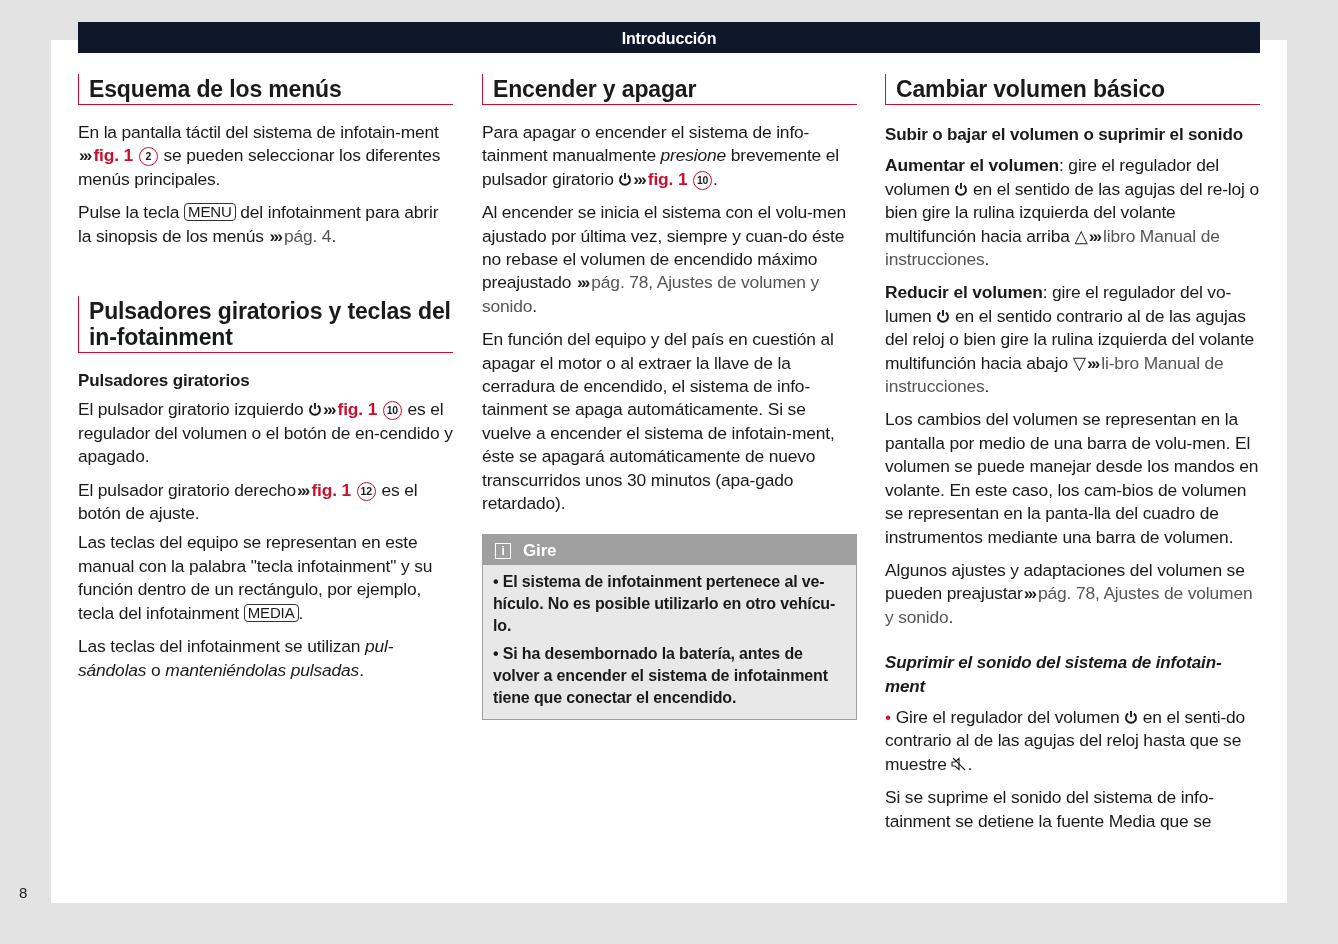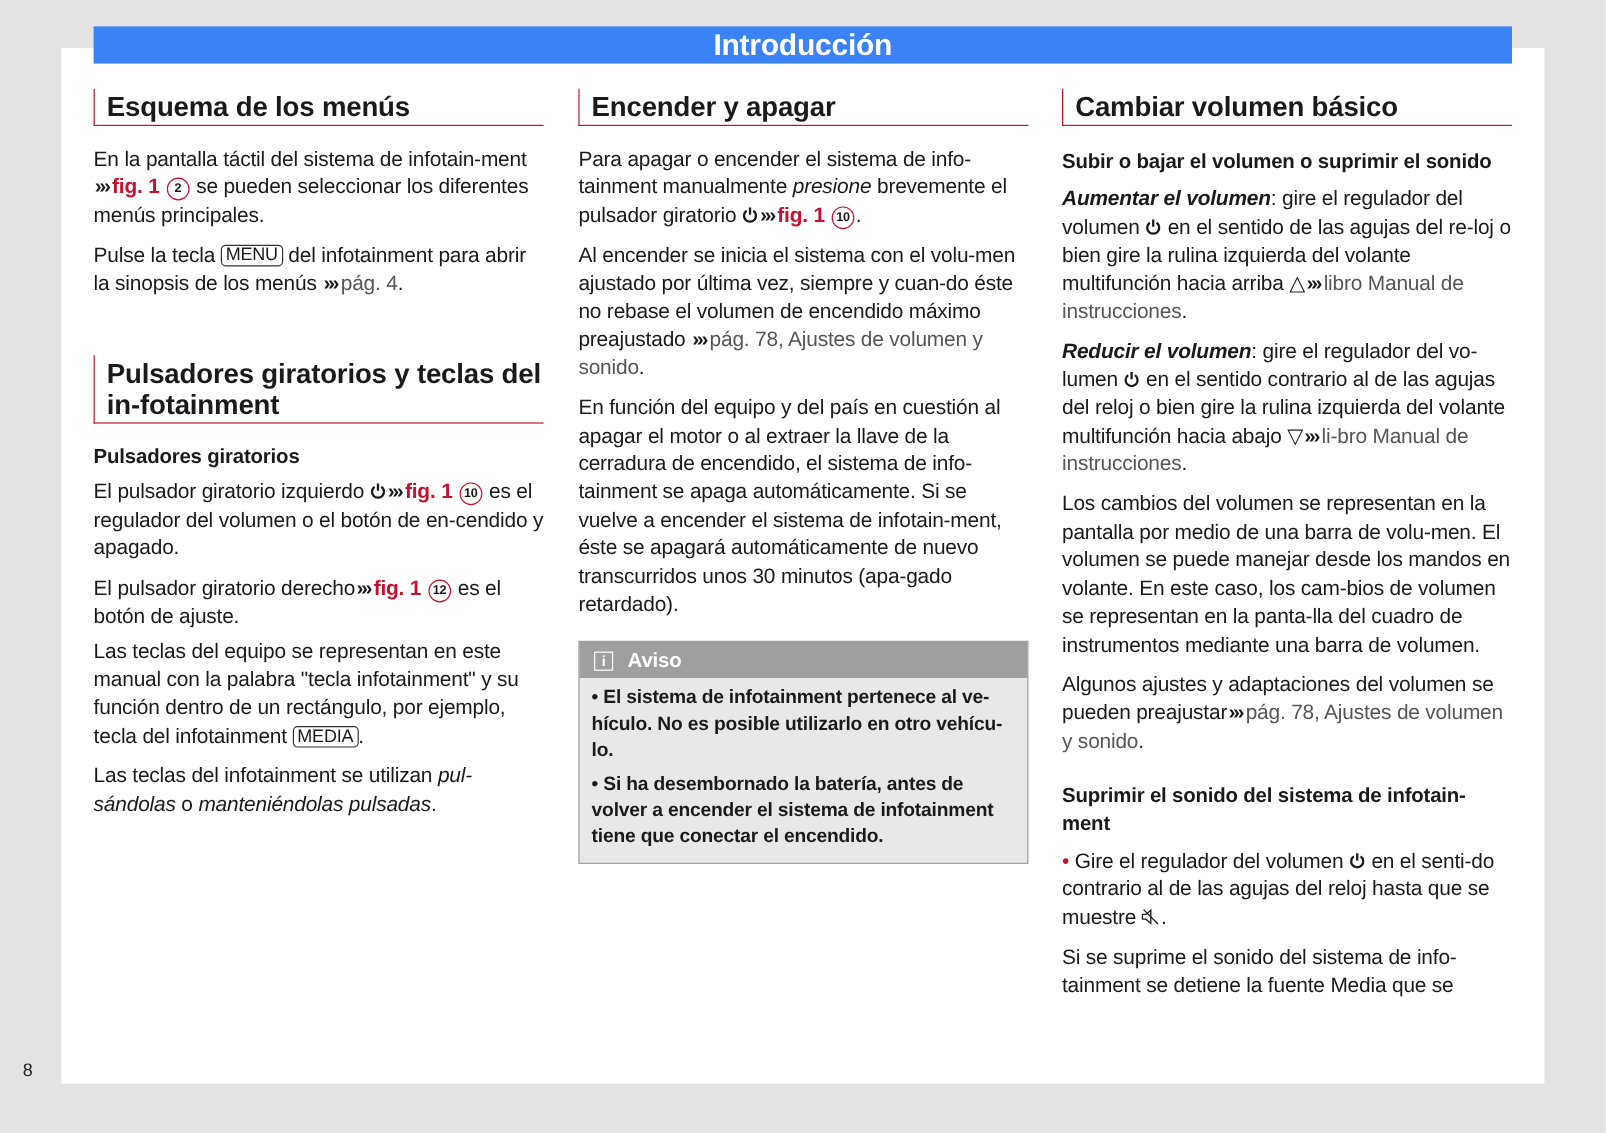--- a/index.html
+++ b/index.html
@@ -5,22 +5,22 @@
   html, body { margin:0; padding:0; }
   body {
     width:1338px; height:944px; background:#e3e3e3; position:relative; overflow:hidden;
     font-family:"DejaVu Sans Condensed","DejaVu Sans", sans-serif;
     color:#1a1a1a;
   }
   .page {
     position:absolute; left:51px; top:40px; width:1236px; height:863px; background:#ffffff;
   }
   .header-bar {
-    position:absolute; left:78px; top:22px; width:1182px; height:31px; background:#3b82f6;
-    color:#ffffff; font-family:"Liberation Sans", sans-serif; font-weight:bold; font-size:25px;
+    position:absolute; left:78px; top:22px; width:1182px; height:31px; background:#0f172a;
+    color:#ffffff; font-family:"Liberation Sans", sans-serif; font-weight:bold; font-size:16px;
     text-align:center; line-height:33px; letter-spacing:-0.2px;
   }
   .page-number {
     position:absolute; left:19px; top:884px; font-family:"Liberation Sans", sans-serif; font-size:15px; color:#222;
   }
   .col { position:absolute; top:74px; width:375px; font-family:"Liberation Sans", sans-serif; font-size:17.4px; line-height:23.4px; letter-spacing:-0.15px; }
   .col1 { left:78px; }
   .col2 { left:482px; }
   .col3 { left:885px; }
   .sec-title {
@@ -39,21 +39,21 @@
   .key { display:inline-block; border:1.3px solid #333; border-radius:4px; font-size:15px; line-height:16px; padding:0 3px; vertical-align:1px; }
   .power { display:inline-block; width:14px; height:14px; vertical-align:-1px; }
   .note-box { margin-top:18px; border:1px solid #9f9f9f; background:#e8e8e8; }
   .note-head { background:#9f9f9f; color:#fff; font-weight:bold; font-size:17px; height:30px; line-height:31px; padding-left:12px; }
   .note-icon { display:inline-block; width:14px; height:14px; border:1.5px solid #fff; font-size:12px; line-height:14px; text-align:center; margin-right:12px; vertical-align:1px; }
   .note-body { padding:6px 10px 4px 10px; font-weight:bold; font-size:16px; line-height:22px; }
   .note-body p { margin-bottom:6px; }
   .red-dot { color:#c8102e; }
   .gap-sec { margin-top:46px; }
   em { font-style:italic; }
-  .bold { font-weight:bold;font-style:italic; }
+  .bold { font-weight:bold; }
 </style>
 </head>
 <body>
 
 <div class="page"></div>
 <div class="header-bar">Introducción</div>
 <div class="page-number">8</div>
 
 <div class="col col1">
   <h2 class="sec-title single">Esquema de los menús</h2>
@@ -111,21 +111,21 @@
     <span class="circ">10</span><span>.</span>
   </p>
   <p class="p">
     <span>Al encender se inicia el sistema con el volu-men ajustado por última vez, siempre y cuan-do éste no rebase el volumen de encendido máximo preajustado</span>
     <span class="chev">›››</span><span class="xref">pág. 78, Ajustes de volumen y sonido</span><span>.</span>
   </p>
   <p class="p">En función del equipo y del país en cuestión al apagar el motor o al extraer la llave de la cerradura de encendido, el sistema de info-tainment se apaga automáticamente. Si se vuelve a encender el sistema de infotain-ment, éste se apagará automáticamente de nuevo transcurridos unos 30 minutos (apa-gado retardado).</p>
 
   <div class="note-box">
     <div class="note-head">
-      <span class="note-icon">i</span><span>Aviso</span>
+      <span class="note-icon">i</span><span>Gire</span>
     </div>
     <div class="note-body">
       <p><span>•</span> <span>El sistema de infotainment pertenece al ve-hículo. No es posible utilizarlo en otro vehícu-lo.</span></p>
       <p><span>•</span> <span>Si ha desembornado la batería, antes de volver a encender el sistema de infotainment tiene que conectar el encendido.</span></p>
     </div>
   </div>
 </div>
 
 <div class="col col3">
   <h2 class="sec-title single">Cambiar volumen básico</h2>
@@ -145,21 +145,21 @@
         <path d="M4.2 3.6 A5 5 0 1 0 9.8 3.6" fill="none" stroke="#1a1a1a" stroke-width="1.9"></path>
         <line x1="7" y1="1" x2="7" y2="7" stroke="#1a1a1a" stroke-width="1.9"></line>
       </svg>
     <span>en el sentido contrario al de las agujas del reloj o bien gire la rulina izquierda del volante multifunción hacia abajo</span>
     <span>▽</span><span class="chev">›››</span><span class="xref">li-bro Manual de instrucciones</span><span>.</span>
   </p>
   <p class="p">Los cambios del volumen se representan en la pantalla por medio de una barra de volu-men. El volumen se puede manejar desde los mandos en volante. En este caso, los cam-bios de volumen se representan en la panta-lla del cuadro de instrumentos mediante una barra de volumen.</p>
   <p class="p">
     <span>Algunos ajustes y adaptaciones del volumen se pueden preajustar</span><span class="chev">›››</span><span class="xref">pág. 78, Ajustes de volumen y sonido</span><span>.</span>
   </p>
-  <p class="sub" style="margin-top:22px;">Suprimir el sonido del sistema de infotain-ment</p>
+  <p class="sub" style="margin-top:22px;font-style:italic;">Suprimir el sonido del sistema de infotain-ment</p>
   <p class="p" style="margin-top:8px;">
     <span class="red-dot">•</span>
     <span>Gire el regulador del volumen</span>
     <svg class="power" viewBox="0 0 14 14">
         <path d="M4.2 3.6 A5 5 0 1 0 9.8 3.6" fill="none" stroke="#1a1a1a" stroke-width="1.9"></path>
         <line x1="7" y1="1" x2="7" y2="7" stroke="#1a1a1a" stroke-width="1.9"></line>
       </svg>
     <span>en el senti-do contrario al de las agujas del reloj hasta que se muestre</span>
     <svg class="power" style="width:16px;height:14px;" viewBox="0 0 16 14">
         <path d="M1 5 H4 L8 1.5 V12.5 L4 9 H1 Z" fill="none" stroke="#1a1a1a" stroke-width="1.1"></path>

